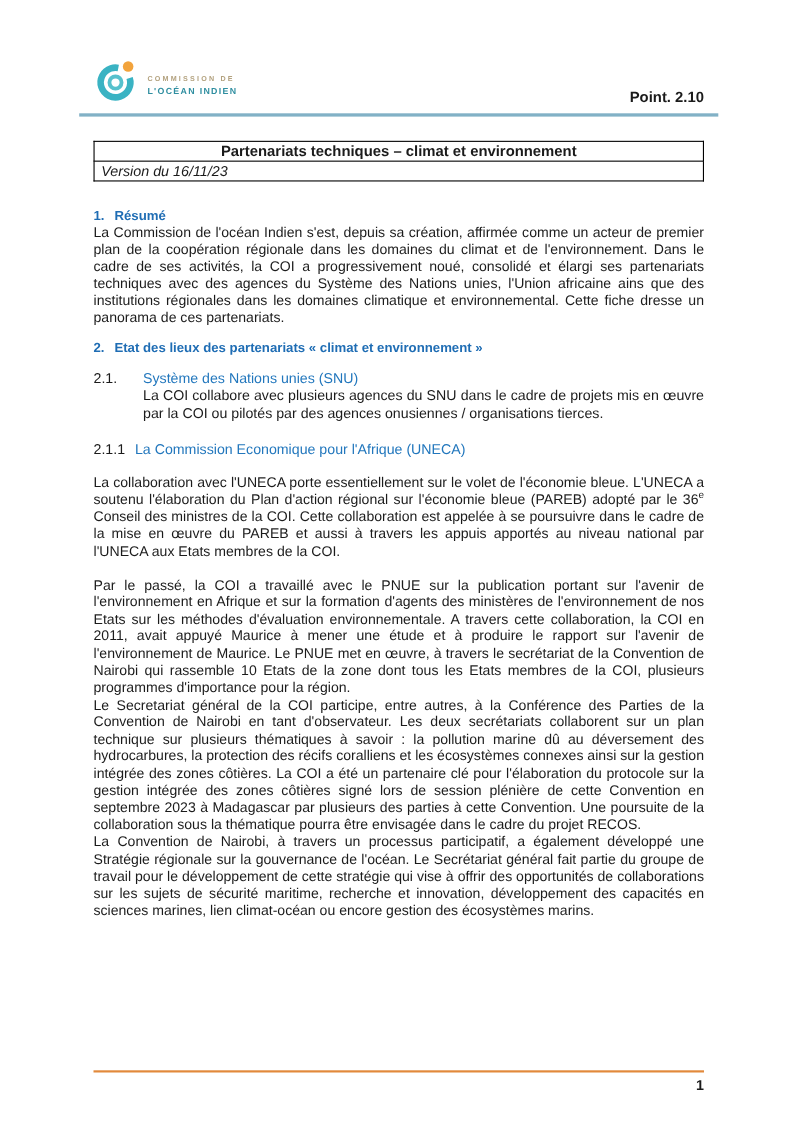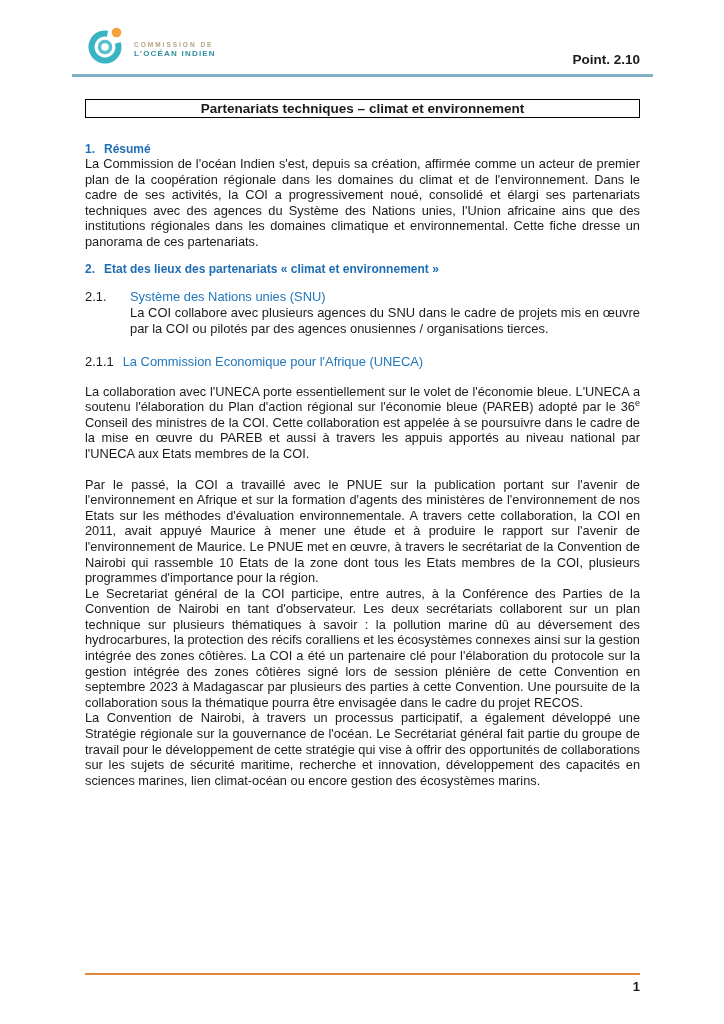--- a/index.html
+++ b/index.html
@@ -5,21 +5,21 @@
   html,body{margin:0;padding:0;background:#e8e8e8;}
   .page{
     position:relative;
     width:724px;height:1024px;
     margin:0 auto;
     background:#ffffff;
     font-family:"Liberation Sans", sans-serif;
     color:#1b1b1b;
     overflow:hidden;
   }
-  .content{position:absolute;left:85px;top:24px;width:555px;}
+  .content{position:absolute;left:85px;top:52px;width:555px;}
 
   
   .hdr{display:flex;justify-content:space-between;align-items:flex-end;}
   .logo{display:flex;align-items:center;gap:7px;}
   .logo-text{line-height:1.25;padding-top:6px;}
   .logo-line1{font-size:6.5px;letter-spacing:2px;color:#b3a27f;font-weight:bold;}
   .logo-line2{font-size:8px;letter-spacing:1.2px;color:#2f8ea0;font-weight:bold;}
   .point-label{font-weight:bold;font-size:13.5px;padding-bottom:3px;}
   .hdr-rule{height:3px;background:var(--header-rule,#82b1c6);margin:4px -13px 0 -13px;}
 
@@ -94,20 +94,23 @@
       </div>
       <div class="point-label">Point. 2.10</div>
     </div>
     <div class="hdr-rule"></div>
 
     <table class="info">
       <tbody>
         <tr>
           <td class="t-title" colspan="2">Partenariats techniques – climat et environnement</td>
         </tr>
+        <tr>
+          <td class="it" colspan="2">Version du 16/11/23</td>
+        </tr>
       </tbody>
     </table>
 
     <h2 class="h-section"><span class="num">1.</span><span>Résumé</span></h2>
     <p class="body mt-para">La Commission de l'océan Indien s'est, depuis sa création, affirmée comme un acteur de premier plan de la coopération régionale dans les domaines du climat et de l'environnement. Dans le cadre de ses activités, la COI a progressivement noué, consolidé et élargi ses partenariats techniques avec des agences du Système des Nations unies, l'Union africaine ains que des institutions régionales dans les domaines climatique et environnemental. Cette fiche dresse un panorama de ces partenariats.</p>
 
     <h2 class="h-section" style="margin-top:12px;"><span class="num">2.</span><span>Etat des lieux des partenariats « climat et environnement »</span></h2>
 
     <div class="sub21">
       <span class="num">2.1.</span>

